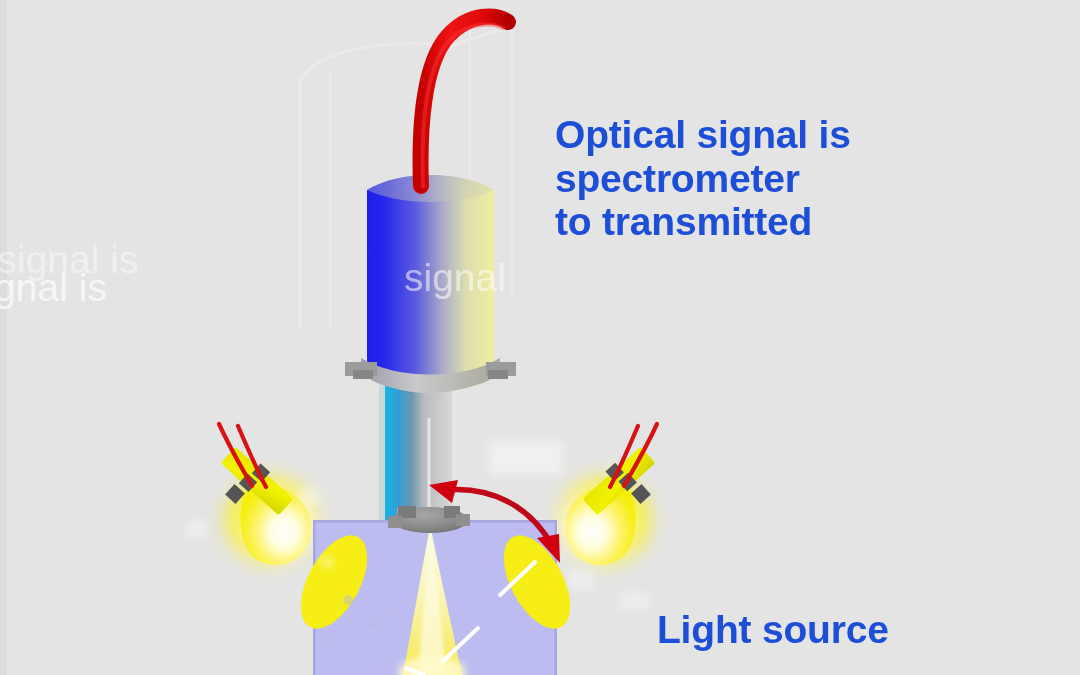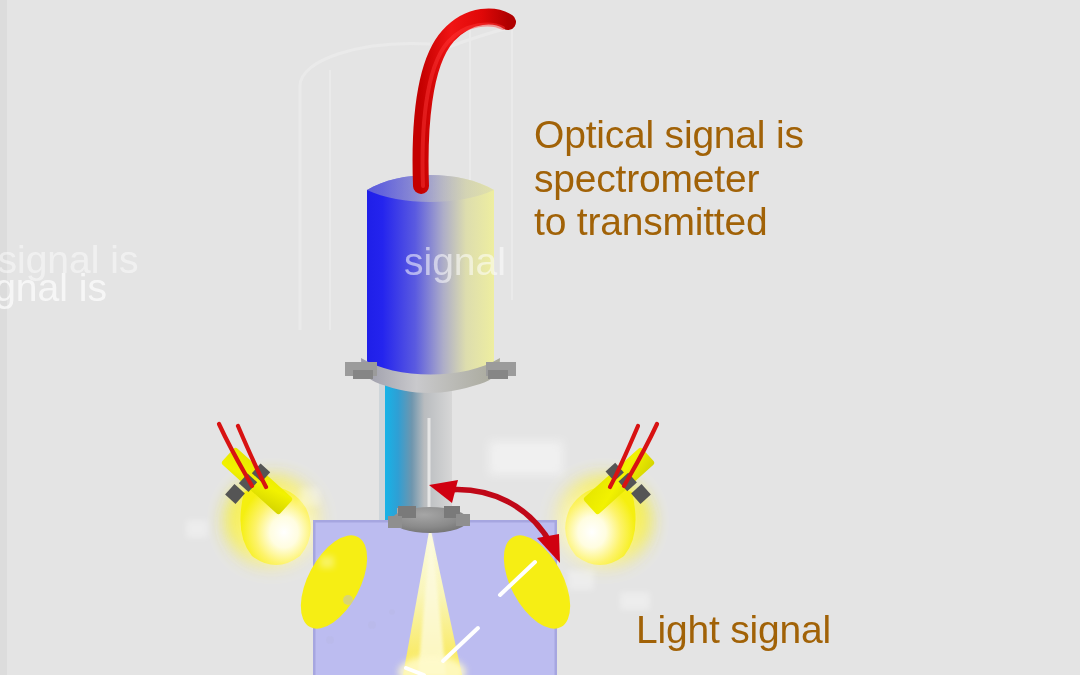--- a/index.html
+++ b/index.html
@@ -26,26 +26,27 @@
   .edge-strip {
     position: absolute;
     left: 0;
     top: 0;
     width: 7px;
     height: 675px;
     background: #dcdcdc;
   }
   .callout {
     position: absolute;
-    color: #a16207;
+    color: #1d4ed8;
     font-family: "Liberation Sans", sans-serif;
-    font-weight: 400;
+    font-weight: 700;
     white-space: pre;
     line-height: 1.12;
     letter-spacing: -0.2px;
+    margin-left: 21px;
   }
   #callout-transmit {
     left: 534px;
     top: 113px;
     font-size: 39px;
   }
   #callout-lightsource {
     left: 636px;
     top: 608px;
     font-size: 39px;
@@ -56,21 +57,21 @@
     opacity: 0.62;
     font-family: "Liberation Sans", sans-serif;
     white-space: pre;
     font-size: 39px;
     line-height: 1.12;
     pointer-events: none;
   }
   #ghost-left-a { left: -22px; top: 238px; opacity: 0.48; }
   #ghost-left-b { left: -34px; top: 266px; opacity: 0.70; }
   #ghost-mid-a  { left: 398px; top: 228px; opacity: 0.40; }
-  #ghost-mid-b  { left: 404px; top: 240px; opacity: 0.55; }
+  #ghost-mid-b  { left: 404px; top: 256px; opacity: 0.55; }
   #ghost-blob {
     position: absolute;
     left: 489px;
     top: 441px;
     width: 74px;
     height: 34px;
     background: #ffffff;
     opacity: 0.45;
     filter: blur(5px);
     pointer-events: none;
@@ -272,15 +273,15 @@
     </g>
   </svg>
 
   <div class="ghost" id="ghost-left-a">l signal is</div>
   <div class="ghost" id="ghost-left-b">signal is</div>
   <div class="ghost" id="ghost-mid-b">signal</div>
   <div id="ghost-blob"></div>
 
   <div class="callout" id="callout-transmit"><span>Optical signal is</span><br><span>spectrometer</span><br><span>to transmitted</span></div>
 
-  <div class="callout" id="callout-lightsource">Light signal</div>
+  <div class="callout" id="callout-lightsource">Light source</div>
 
 </div>
 
 </body></html>

